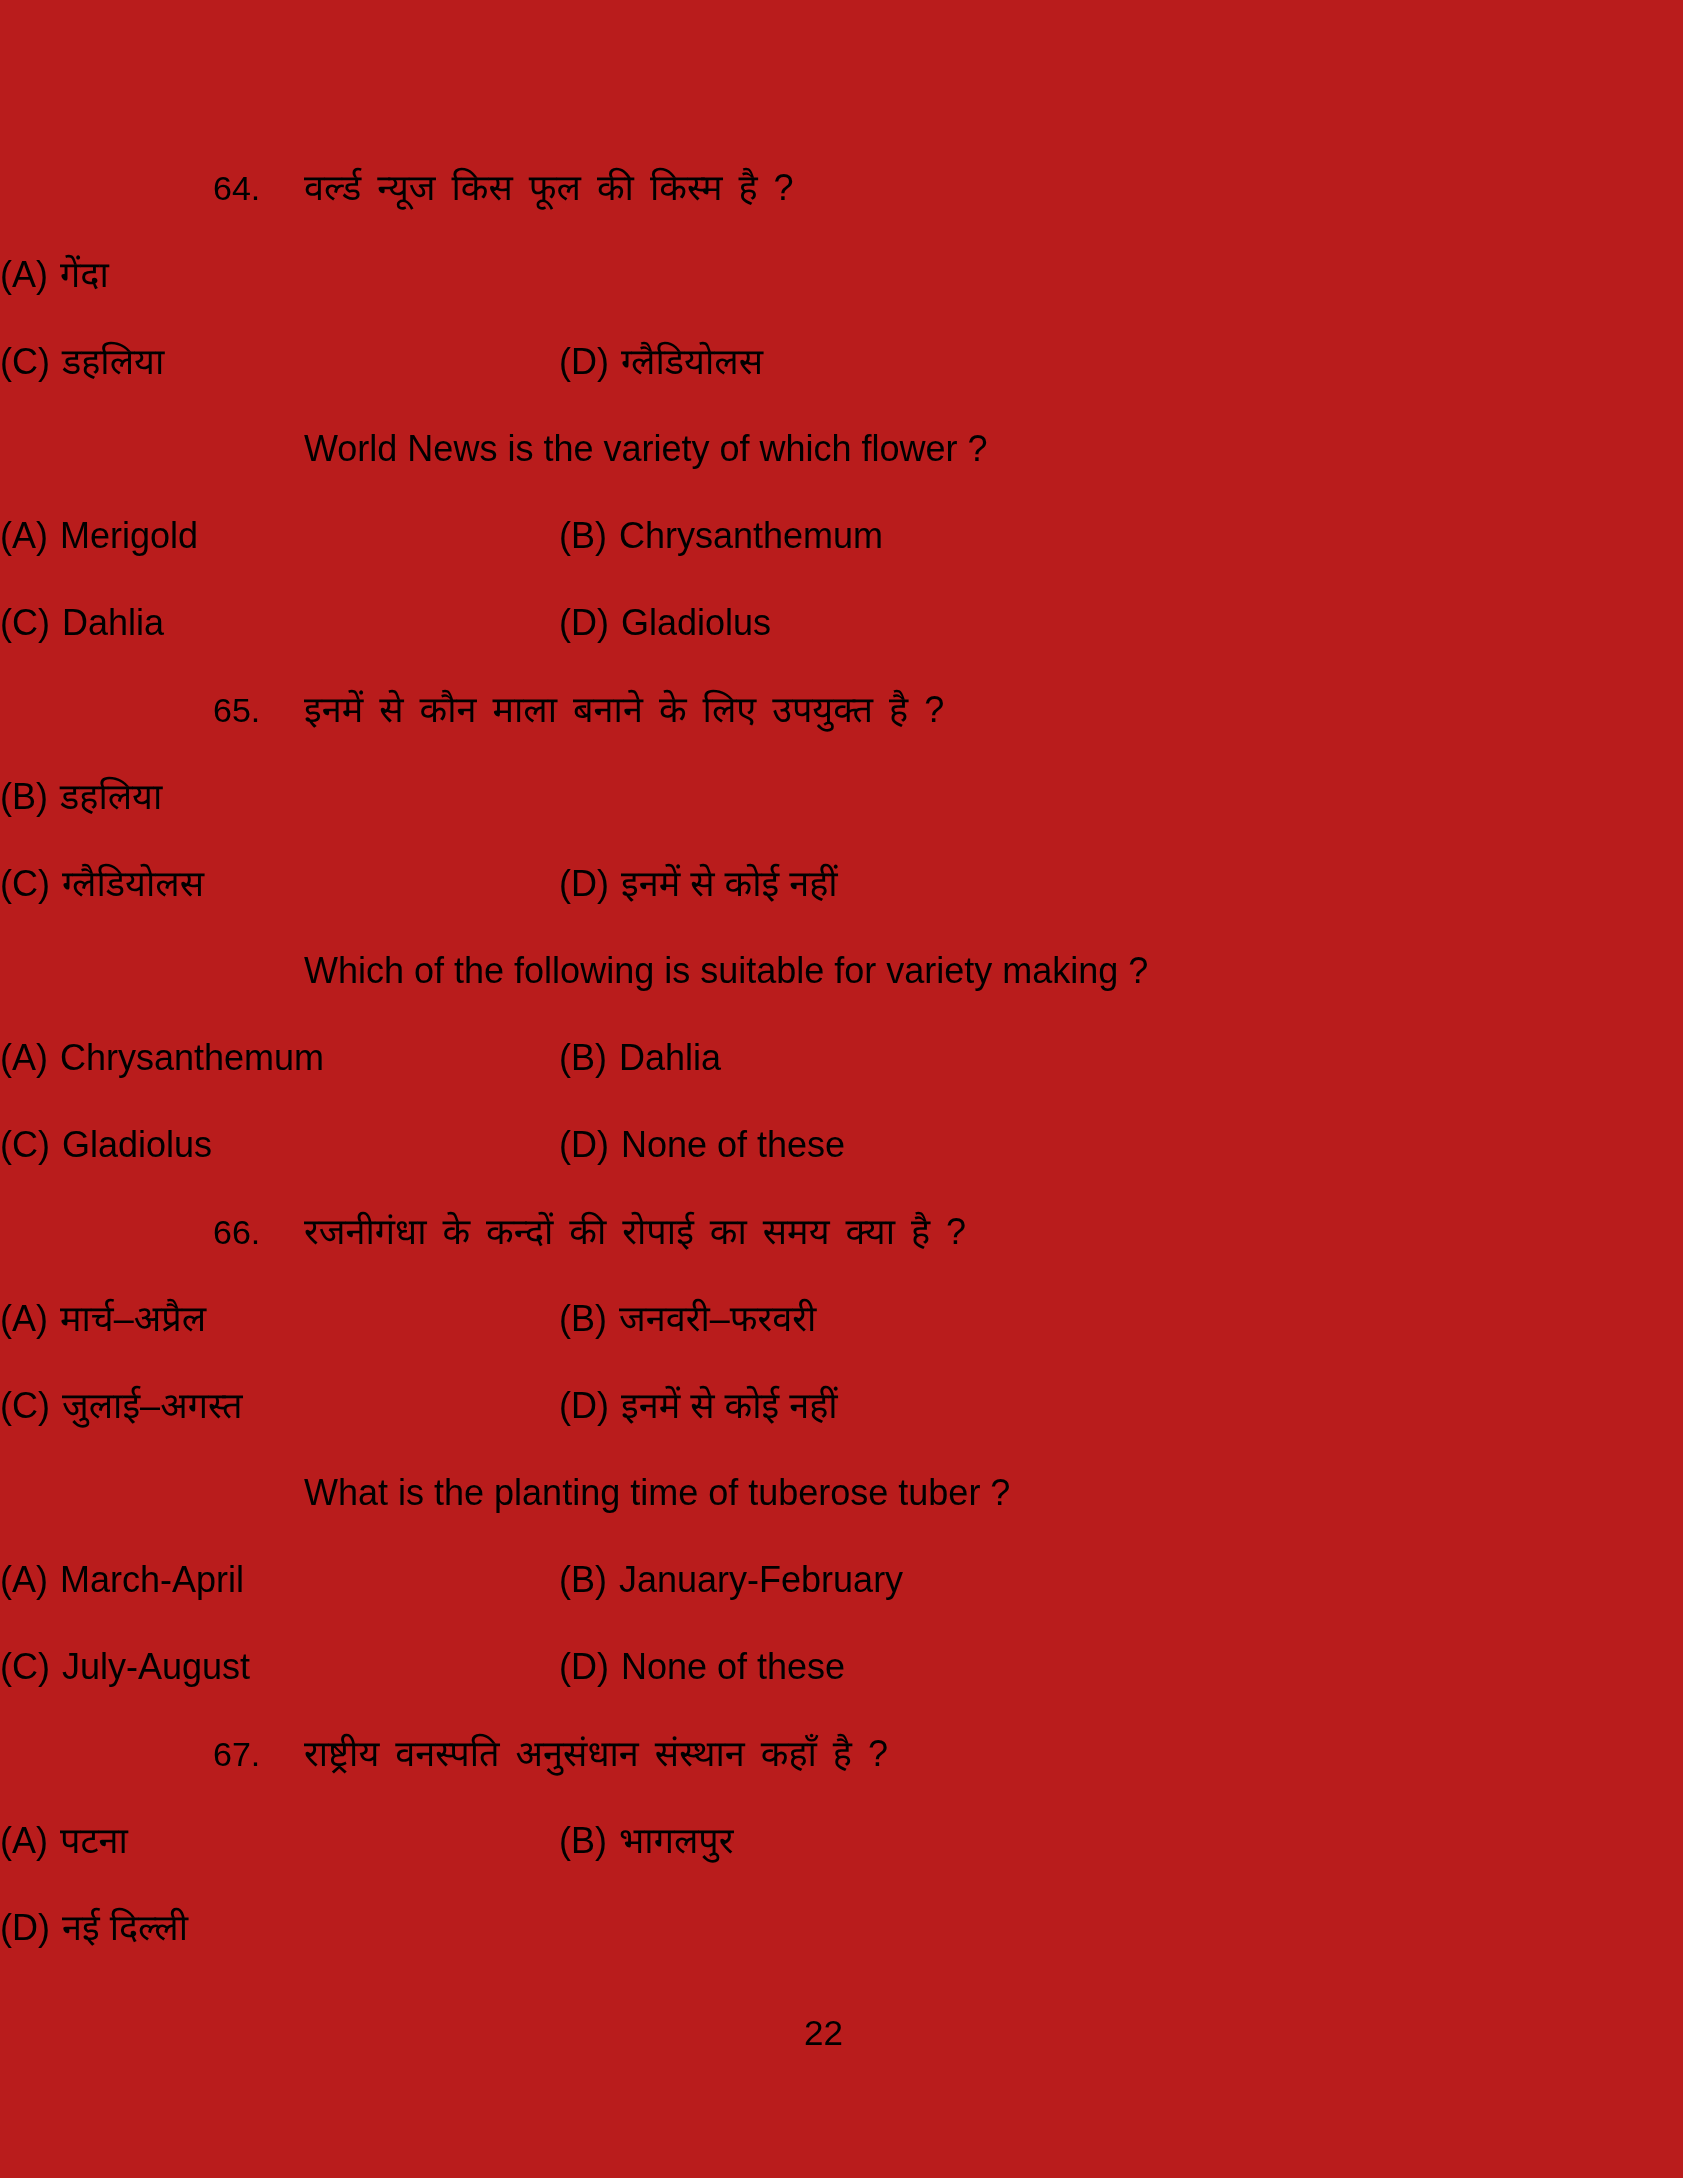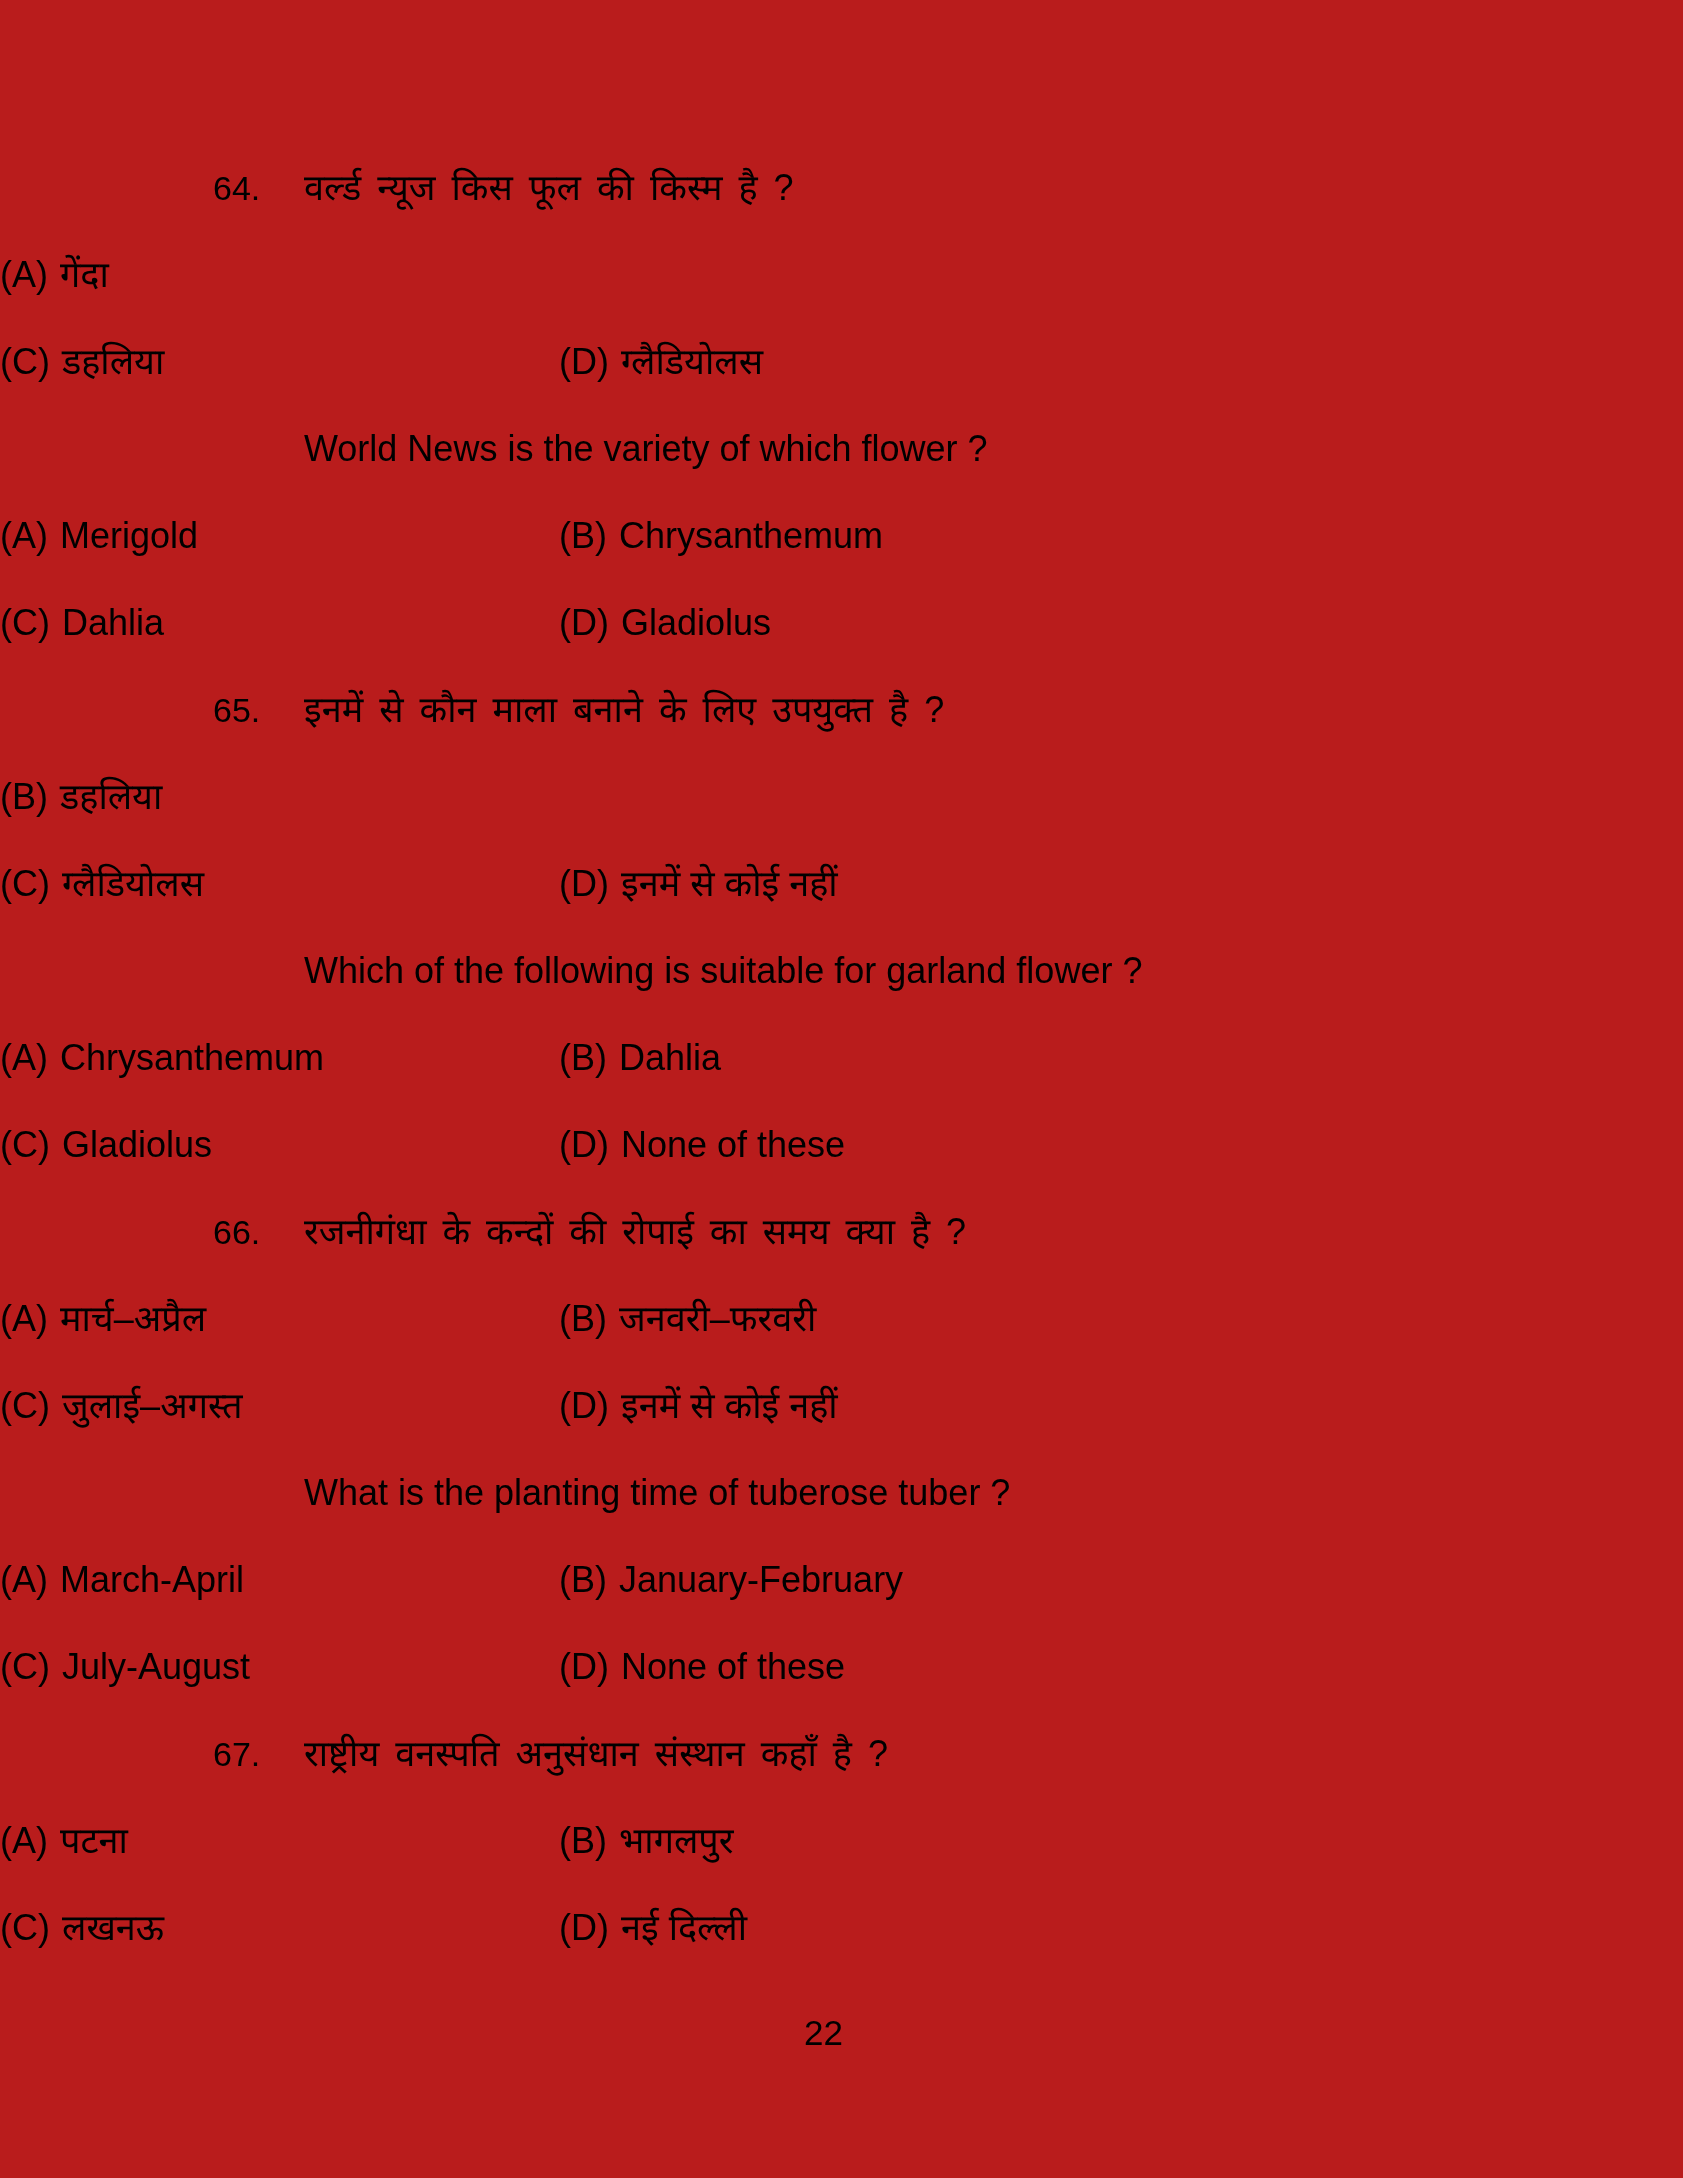--- a/index.html
+++ b/index.html
@@ -90,21 +90,21 @@
       <span class="q-num">65.</span>
       <span class="q-text-hi">इनमें से कौन माला बनाने के लिए उपयुक्त है ?</span>
     </div>
     <div class="line opt-row">
       <span><span class="opt-label">(B)</span><span>डहलिया</span></span>
     </div>
     <div class="line opt-row">
       <span><span class="opt-label">(C)</span><span>ग्लैडियोलस</span></span>
       <span><span class="opt-label">(D)</span><span>इनमें से कोई नहीं</span></span>
     </div>
-    <div class="line eng-line">Which of the following is suitable for garland flower ?</div>
+    <div class="line eng-line">Which of the following is suitable for variety making ?</div>
     <div class="line opt-row">
       <span><span class="opt-label">(A)</span><span>Chrysanthemum</span></span>
       <span><span class="opt-label">(B)</span><span>Dahlia</span></span>
     </div>
     <div class="line opt-row">
       <span><span class="opt-label">(C)</span><span>Gladiolus</span></span>
       <span><span class="opt-label">(D)</span><span>None of these</span></span>
     </div>
   </section>
 
@@ -135,20 +135,19 @@
   <section>
     <div class="line q-line">
       <span class="q-num">67.</span>
       <span class="q-text-hi">राष्ट्रीय वनस्पति अनुसंधान संस्थान कहाँ है ?</span>
     </div>
     <div class="line opt-row">
       <span><span class="opt-label">(A)</span><span>पटना</span></span>
       <span><span class="opt-label">(B)</span><span>भागलपुर</span></span>
     </div>
     <div class="line opt-row">
-      <span><span class="opt-label">(C)</span><span>लखनऊ</span></span>
       <span><span class="opt-label">(D)</span><span>नई दिल्ली</span></span>
     </div>
   </section>
 
   <div class="page-number">22</div>
 </div>
 
 
 </body></html>

